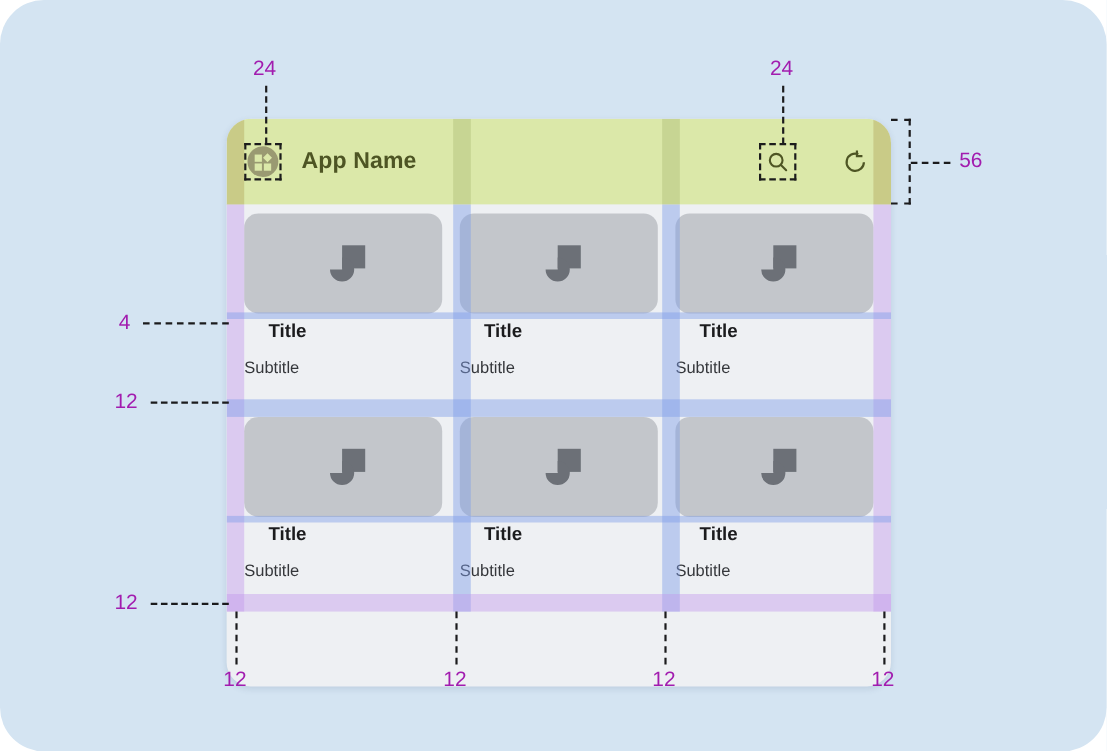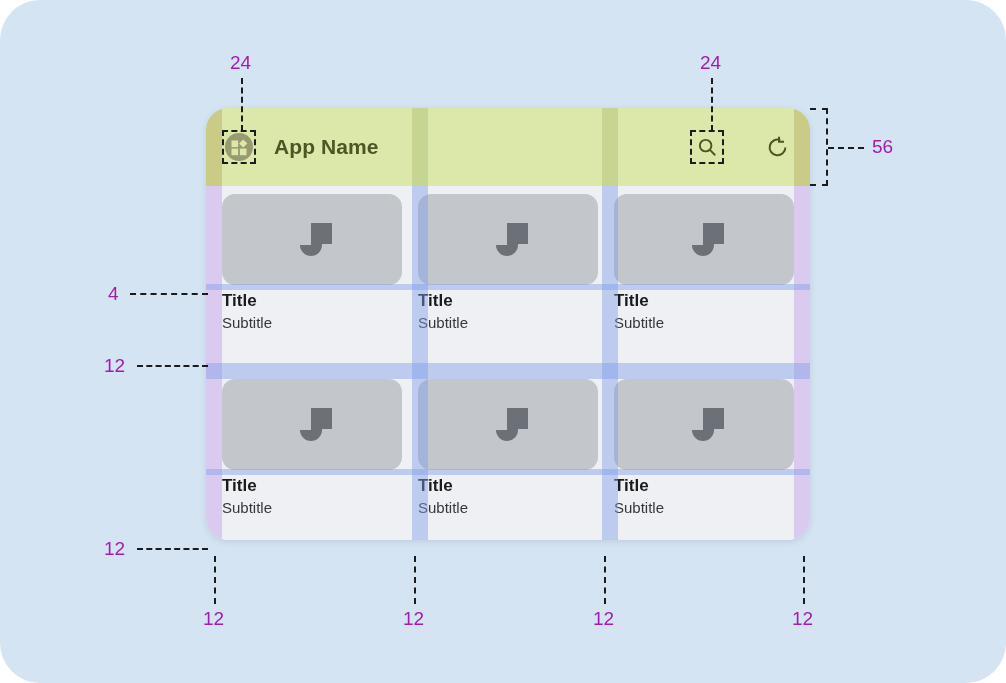--- a/index.html
+++ b/index.html
@@ -24,21 +24,21 @@
     border-radius: 40px;
     overflow: hidden;
   }
 
   
   #frame {
     position: absolute;
     left: 206px;
     top: 108px;
     width: 604px;
-    height: 432px;
+    height: 516px;
     border-radius: 22px;
     overflow: hidden;
     background: #eef0f3;
     box-shadow: 0 2px 6px rgba(60,80,110,0.14);
   }
 
   
   #appbar {
     position: absolute;
     left: 0; top: 0;
@@ -128,27 +128,28 @@
     display: flex;
     align-items: center;
     justify-content: center;
   }
   .card-title {
     margin-top: 5px;
     font-size: 17px;
     font-weight: 700;
     color: #1b1b1d;
     line-height: 1.3;
+    padding-left: 22px;
   }
   .card-sub {
     font-size: 15px;
     font-weight: 400;
     color: #35373b;
     line-height: 1.35;
-    margin-top: 1px;
+    margin-top: 13px;
   }
 
   
   .ov {
     position: absolute;
     pointer-events: none;
   }
   
   .ov-gutter-v { background: rgba(126,158,232,0.45); }
   

